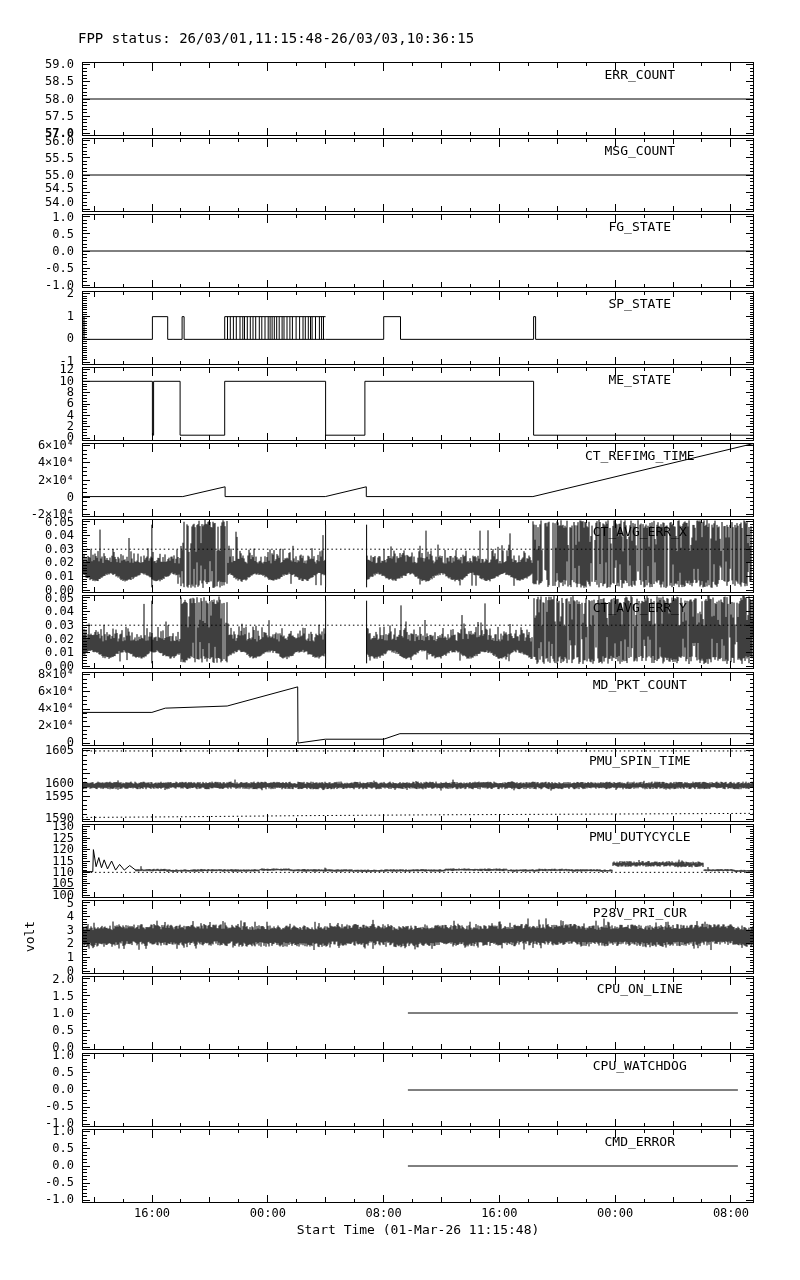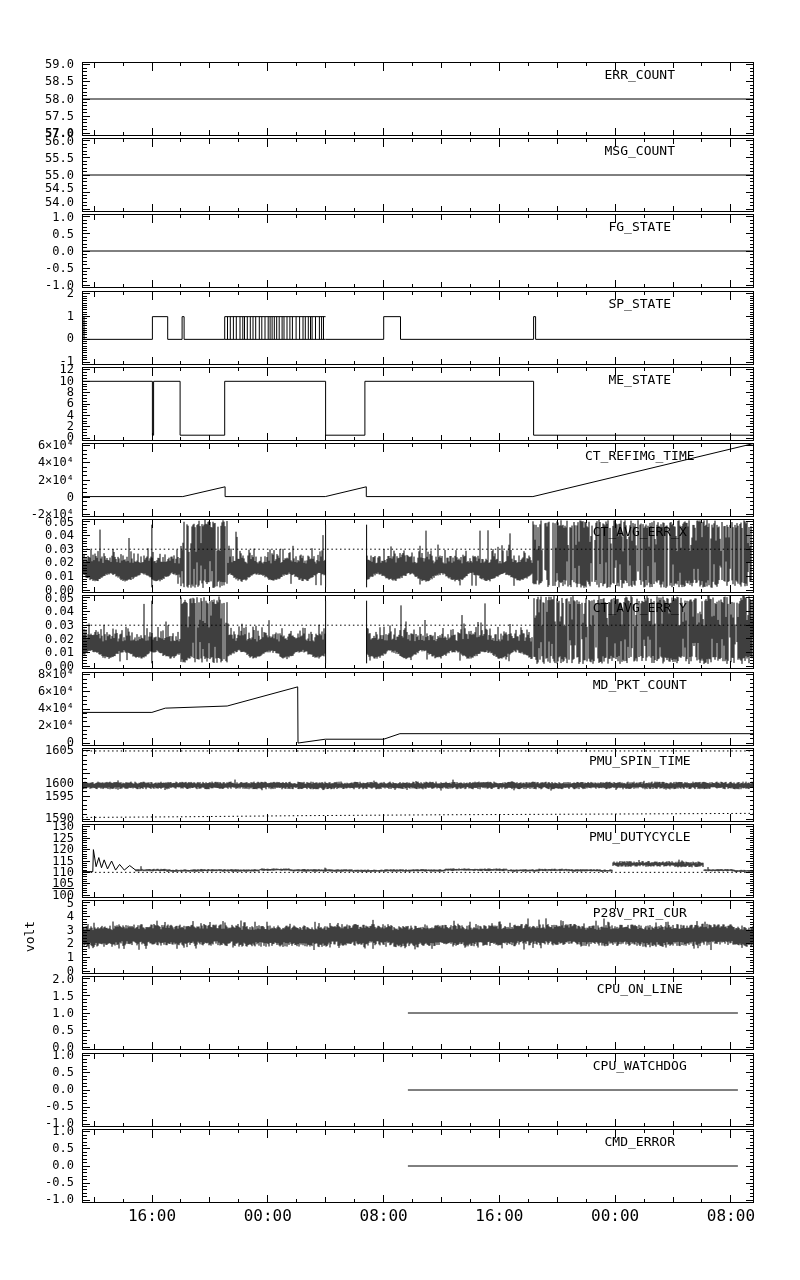--- a/index.html
+++ b/index.html
@@ -4,27 +4,28 @@
 <style>
   html,body{margin:0;padding:0;background:#fff;}
   .page{position:relative;width:800px;height:1280px;background:#ffffff;overflow:hidden;
         font-family:"DejaVu Sans Mono","Liberation Mono",monospace;color:#000;}
   .title{position:absolute;left:78px;top:30px;font-size:14px;letter-spacing:0px;white-space:pre;}
   .panel-svg{position:absolute;left:82px;width:672px;height:74px;}
   .ylabels{position:absolute;left:0;width:78px;height:74px;}
   .ylabels span{position:absolute;right:4px;font-size:12px;line-height:13px;white-space:nowrap;}
   .plabel{font-size:13px;}
   .vlabel{position:absolute;left:14px;font-size:13px;transform:rotate(-90deg);transform-origin:center;}
-  .xticklabels span{position:absolute;font-size:16px;transform:translateX(-50%);white-space:nowrap;}
+  .xticklabels span{position:absolute;font-size:12px;transform:translateX(-50%);white-space:nowrap;}
   .xtitle{position:absolute;left:82px;width:672px;top:1222px;text-align:center;font-size:13px;}
 </style>
 </head>
 <body>
 
 <div class="page">
+  <div class="title">FPP status: 26/03/01,11:15:48-26/03/03,10:36:15</div>
   <div id="panels">
       <svg class="panel-svg" viewBox="0 0 672 74" style="top: 62px;">
         <rect x="0.5" y="0.5" width="671" height="73" fill="none" stroke="#000000" shape-rendering="crispEdges"></rect>
         <path d="M12.132691200000004,73V68M12.132691200000004,1V6M41.0775456,73V70M41.0775456,1V4M70.0224,73V65.5M70.0224,1V8.5M98.9672544,73V70M98.9672544,1V4M127.9121088,73V68M127.9121088,1V6M156.85696320000002,73V70M156.85696320000002,1V4M185.8018176,73V65.5M185.8018176,1V8.5M214.746672,73V70M214.746672,1V4M243.69152640000001,73V68M243.69152640000001,1V6M272.6363808,73V70M272.6363808,1V4M301.5812352,73V65.5M301.5812352,1V8.5M330.52608960000003,73V70M330.52608960000003,1V4M359.470944,73V68M359.470944,1V6M388.4157984,73V70M388.4157984,1V4M417.36065279999997,73V65.5M417.36065279999997,1V8.5M446.30550719999997,73V70M446.30550719999997,1V4M475.2503615999999,73V68M475.2503615999999,1V6M504.19521599999996,73V70M504.19521599999996,1V4M533.1400704,73V65.5M533.1400704,1V8.5M562.0849248,73V70M562.0849248,1V4M591.0297792,73V68M591.0297792,1V6M619.9746336,73V70M619.9746336,1V4M648.9194879999999,73V65.5M648.9194879999999,1V8.5M1,71.04H8M671,71.04H664M1,54.019999999999996H8M671,54.019999999999996H664M1,37H8M671,37H664M1,19.97999999999999H8M671,19.97999999999999H664M1,2.9599999999999937H8M671,2.9599999999999937H664M1,71.04H4.5M671,71.04H667.5M1,67.63599999999995H4.5M671,67.63599999999995H667.5M1,64.2319999999999H4.5M671,64.2319999999999H667.5M1,60.827999999999854H4.5M671,60.827999999999854H667.5M1,57.42399999999981H4.5M671,57.42399999999981H667.5M1,54.019999999999754H4.5M671,54.019999999999754H667.5M1,50.615999999999715H4.5M671,50.615999999999715H667.5M1,47.21199999999966H4.5M671,47.21199999999966H667.5M1,43.80799999999961H4.5M671,43.80799999999961H667.5M1,40.40399999999956H4.5M671,40.40399999999956H667.5M1,36.99999999999952H4.5M671,36.99999999999952H667.5M1,33.595999999999464H4.5M671,33.595999999999464H667.5M1,30.191999999999418H4.5M671,30.191999999999418H667.5M1,26.787999999999364H4.5M671,26.787999999999364H667.5M1,23.38399999999931H4.5M671,23.38399999999931H667.5M1,19.979999999999272H4.5M671,19.979999999999272H667.5M1,16.57599999999922H4.5M671,16.57599999999922H667.5M1,13.171999999999173H4.5M671,13.171999999999173H667.5M1,9.76799999999912H4.5M671,9.76799999999912H667.5M1,6.363999999999081H4.5M671,6.363999999999081H667.5M1,2.9599999999990274H4.5M671,2.9599999999990274H667.5" stroke="#000000" fill="none" stroke-width="1" shape-rendering="crispEdges"></path>
         <path d="M0.0,37.00L672.0,37.00" stroke="#000000" fill="none" stroke-width="1"></path>
         <text x="557.76" y="17" text-anchor="middle" fill="#000000" class="plabel">ERR_COUNT</text>
       </svg>
       <svg class="panel-svg" viewBox="0 0 672 74" style="top: 138.2px;">
         <rect x="0.5" y="0.5" width="671" height="73" fill="none" stroke="#000000" shape-rendering="crispEdges"></rect>
         <path d="M12.132691200000004,73V68M12.132691200000004,1V6M41.0775456,73V70M41.0775456,1V4M70.0224,73V65.5M70.0224,1V8.5M98.9672544,73V70M98.9672544,1V4M127.9121088,73V68M127.9121088,1V6M156.85696320000002,73V70M156.85696320000002,1V4M185.8018176,73V65.5M185.8018176,1V8.5M214.746672,73V70M214.746672,1V4M243.69152640000001,73V68M243.69152640000001,1V6M272.6363808,73V70M272.6363808,1V4M301.5812352,73V65.5M301.5812352,1V8.5M330.52608960000003,73V70M330.52608960000003,1V4M359.470944,73V68M359.470944,1V6M388.4157984,73V70M388.4157984,1V4M417.36065279999997,73V65.5M417.36065279999997,1V8.5M446.30550719999997,73V70M446.30550719999997,1V4M475.2503615999999,73V68M475.2503615999999,1V6M504.19521599999996,73V70M504.19521599999996,1V4M533.1400704,73V65.5M533.1400704,1V8.5M562.0849248,73V70M562.0849248,1V4M591.0297792,73V68M591.0297792,1V6M619.9746336,73V70M619.9746336,1V4M648.9194879999999,73V65.5M648.9194879999999,1V8.5M1,71.04H8M671,71.04H664M1,54.019999999999996H8M671,54.019999999999996H664M1,37H8M671,37H664M1,19.97999999999999H8M671,19.97999999999999H664M1,2.9599999999999937H8M671,2.9599999999999937H664M1,71.04H4.5M671,71.04H667.5M1,67.63599999999995H4.5M671,67.63599999999995H667.5M1,64.2319999999999H4.5M671,64.2319999999999H667.5M1,60.827999999999854H4.5M671,60.827999999999854H667.5M1,57.42399999999981H4.5M671,57.42399999999981H667.5M1,54.019999999999754H4.5M671,54.019999999999754H667.5M1,50.615999999999715H4.5M671,50.615999999999715H667.5M1,47.21199999999966H4.5M671,47.21199999999966H667.5M1,43.80799999999961H4.5M671,43.80799999999961H667.5M1,40.40399999999956H4.5M671,40.40399999999956H667.5M1,36.99999999999952H4.5M671,36.99999999999952H667.5M1,33.595999999999464H4.5M671,33.595999999999464H667.5M1,30.191999999999418H4.5M671,30.191999999999418H667.5M1,26.787999999999364H4.5M671,26.787999999999364H667.5M1,23.38399999999931H4.5M671,23.38399999999931H667.5M1,19.979999999999272H4.5M671,19.979999999999272H667.5M1,16.57599999999922H4.5M671,16.57599999999922H667.5M1,13.171999999999173H4.5M671,13.171999999999173H667.5M1,9.76799999999912H4.5M671,9.76799999999912H667.5M1,6.363999999999081H4.5M671,6.363999999999081H667.5M1,2.9599999999990274H4.5M671,2.9599999999990274H667.5" stroke="#000000" fill="none" stroke-width="1" shape-rendering="crispEdges"></path>
@@ -135,20 +136,21 @@
       </svg>
     </div>
   <div id="xticklabels" class="xticklabels">
       <span style="left: 152.022px; top: 1206px;">16:00</span>
       <span style="left: 267.808px; top: 1206px;">00:00</span>
       <span style="left: 383.594px; top: 1206px;">08:00</span>
       <span style="left: 499.379px; top: 1206px;">16:00</span>
       <span style="left: 615.165px; top: 1206px;">00:00</span>
       <span style="left: 730.95px; top: 1206px;">08:00</span>
     </div>
+  <div class="xtitle">Start Time (01-Mar-26 11:15:48)</div>
 <div class="ylabels" style="top: 62px;">
       <span style="top: 64.54px; font-weight: bold;">57.0</span>
       <span style="top: 47.52px;">57.5</span>
       <span style="top: 30.5px;">58.0</span>
       <span style="top: 13.48px;">58.5</span>
       <span style="top: -3.54px;">59.0</span>
     </div>
     <div class="ylabels" style="top: 138.2px;">
       <span style="top: 58px;">54.0</span>
       <span style="top: 44px;">54.5</span>

